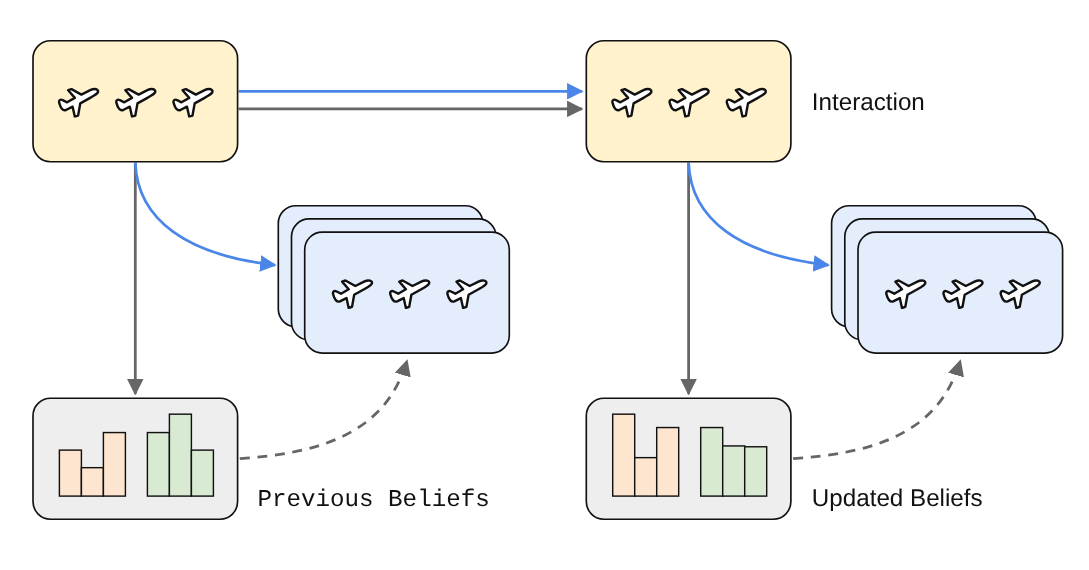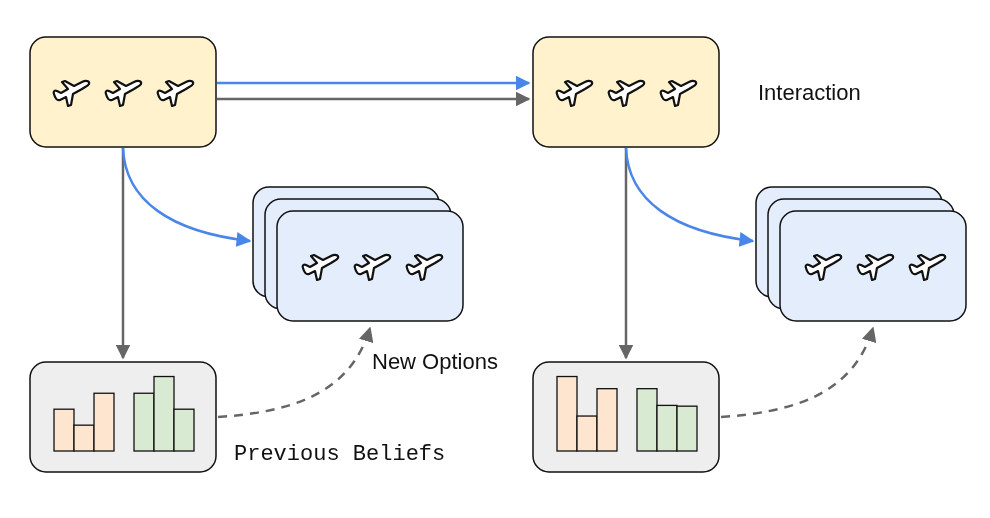--- a/index.html
+++ b/index.html
@@ -80,16 +80,16 @@
             <rect x="577" y="416.04" width="20" height="34.96" fill="#fde5cf" stroke="#111111" stroke-width="1.3"></rect>
             <rect x="597" y="388.68" width="20" height="62.31999999999999" fill="#fde5cf" stroke="#111111" stroke-width="1.3"></rect>
             <rect x="637" y="388.68" width="20" height="62.31999999999999" fill="#d9ead3" stroke="#111111" stroke-width="1.3"></rect>
             <rect x="657" y="405.4" width="20" height="45.6" fill="#d9ead3" stroke="#111111" stroke-width="1.3"></rect>
             <rect x="677" y="406.16" width="20" height="44.839999999999996" fill="#d9ead3" stroke="#111111" stroke-width="1.3"></rect>
           </g>
         </g>
       </g>
   </svg>
 
-  <div class="label" style="left:738px; top:80px;margin-left:20px;">Interaction</div>
-  <div class="label" style="left:372px; top:349px;">New Options</div>
+  <div class="label" style="left:738px; top:80px;">Interaction</div>
   <div class="label" style="left:234px; top:442px;font-family:Liberation Mono, monospace;">Previous Beliefs</div>
+  <div class="label" style="left:738px; top:440px;">Updated Beliefs</div>
 </div>
 
 </body></html>

